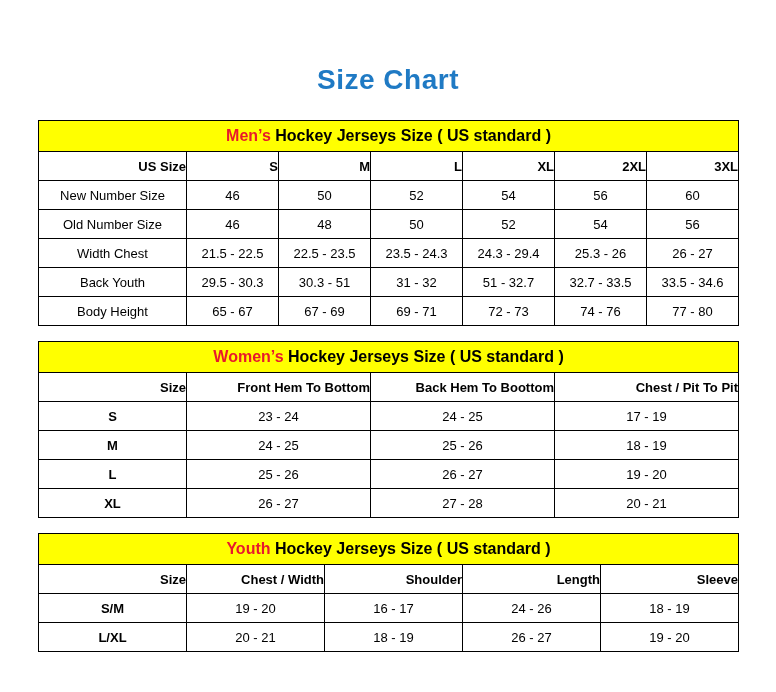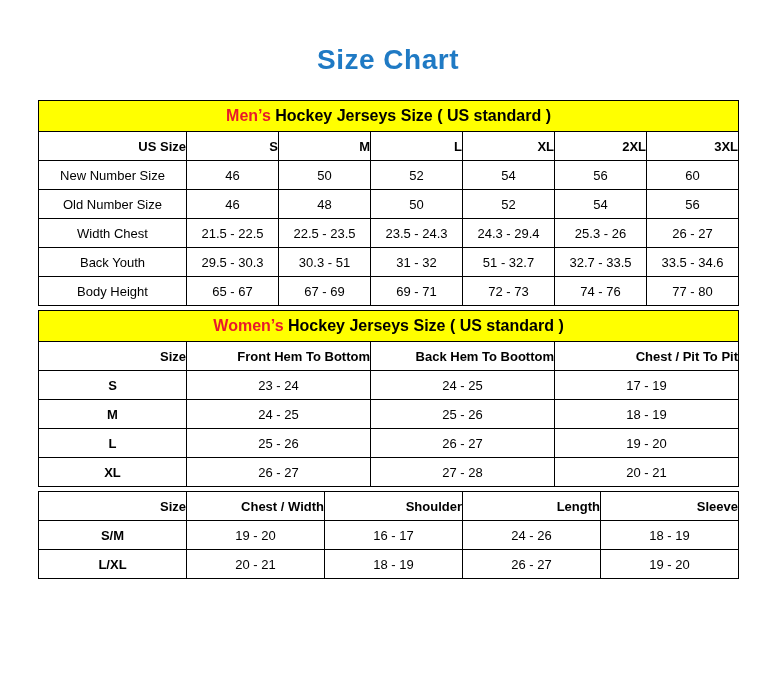--- a/index.html
+++ b/index.html
@@ -19,21 +19,21 @@
     height: 692px;
     position: relative;
     box-sizing: border-box;
   }
   .title {
     text-align: center;
     color: #1f7ac4;
     font-size: 28px;
     font-weight: bold;
     letter-spacing: 0.5px;
-    padding-top: 46px;
+    padding-top: 66px;
     line-height: 1;
   }
   .tables-wrap {
     margin: 26px 38px 0 38px;
     width: 700px;
   }
   table {
     border-collapse: collapse;
     width: 700px;
     table-layout: fixed;
@@ -60,21 +60,21 @@
     font-weight: bold;
     text-align: right;
   }
   .rowlabel {
     font-weight: normal;
   }
   .bold-cell {
     font-weight: bold;
   }
   .no-gap {
-    margin-top: 4px;
+    margin-top: 15px;
   }
 </style>
 </head>
 <body>
 
 <div class="page">
 
   <div class="title">Size Chart</div>
 
   <div class="tables-wrap">
@@ -197,20 +197,23 @@
     <table class="no-gap">
       <colgroup>
         <col style="width:148px">
         <col style="width:138px">
         <col style="width:138px">
         <col style="width:138px">
         <col style="width:138px">
       </colgroup>
       <tbody>
         <tr>
+          <td class="banner" colspan="5"><span class="accent">Youth</span><span> Hockey Jerseys Size ( US standard )</span></td>
+        </tr>
+        <tr>
           <td class="hdr">Size</td>
           <td class="hdr">Chest / Width</td>
           <td class="hdr">Shoulder</td>
           <td class="hdr">Length</td>
           <td class="hdr">Sleeve</td>
         </tr>
         <tr>
           <td class="bold-cell">S/M</td>
           <td>19 - 20</td>
           <td>16 - 17</td>

